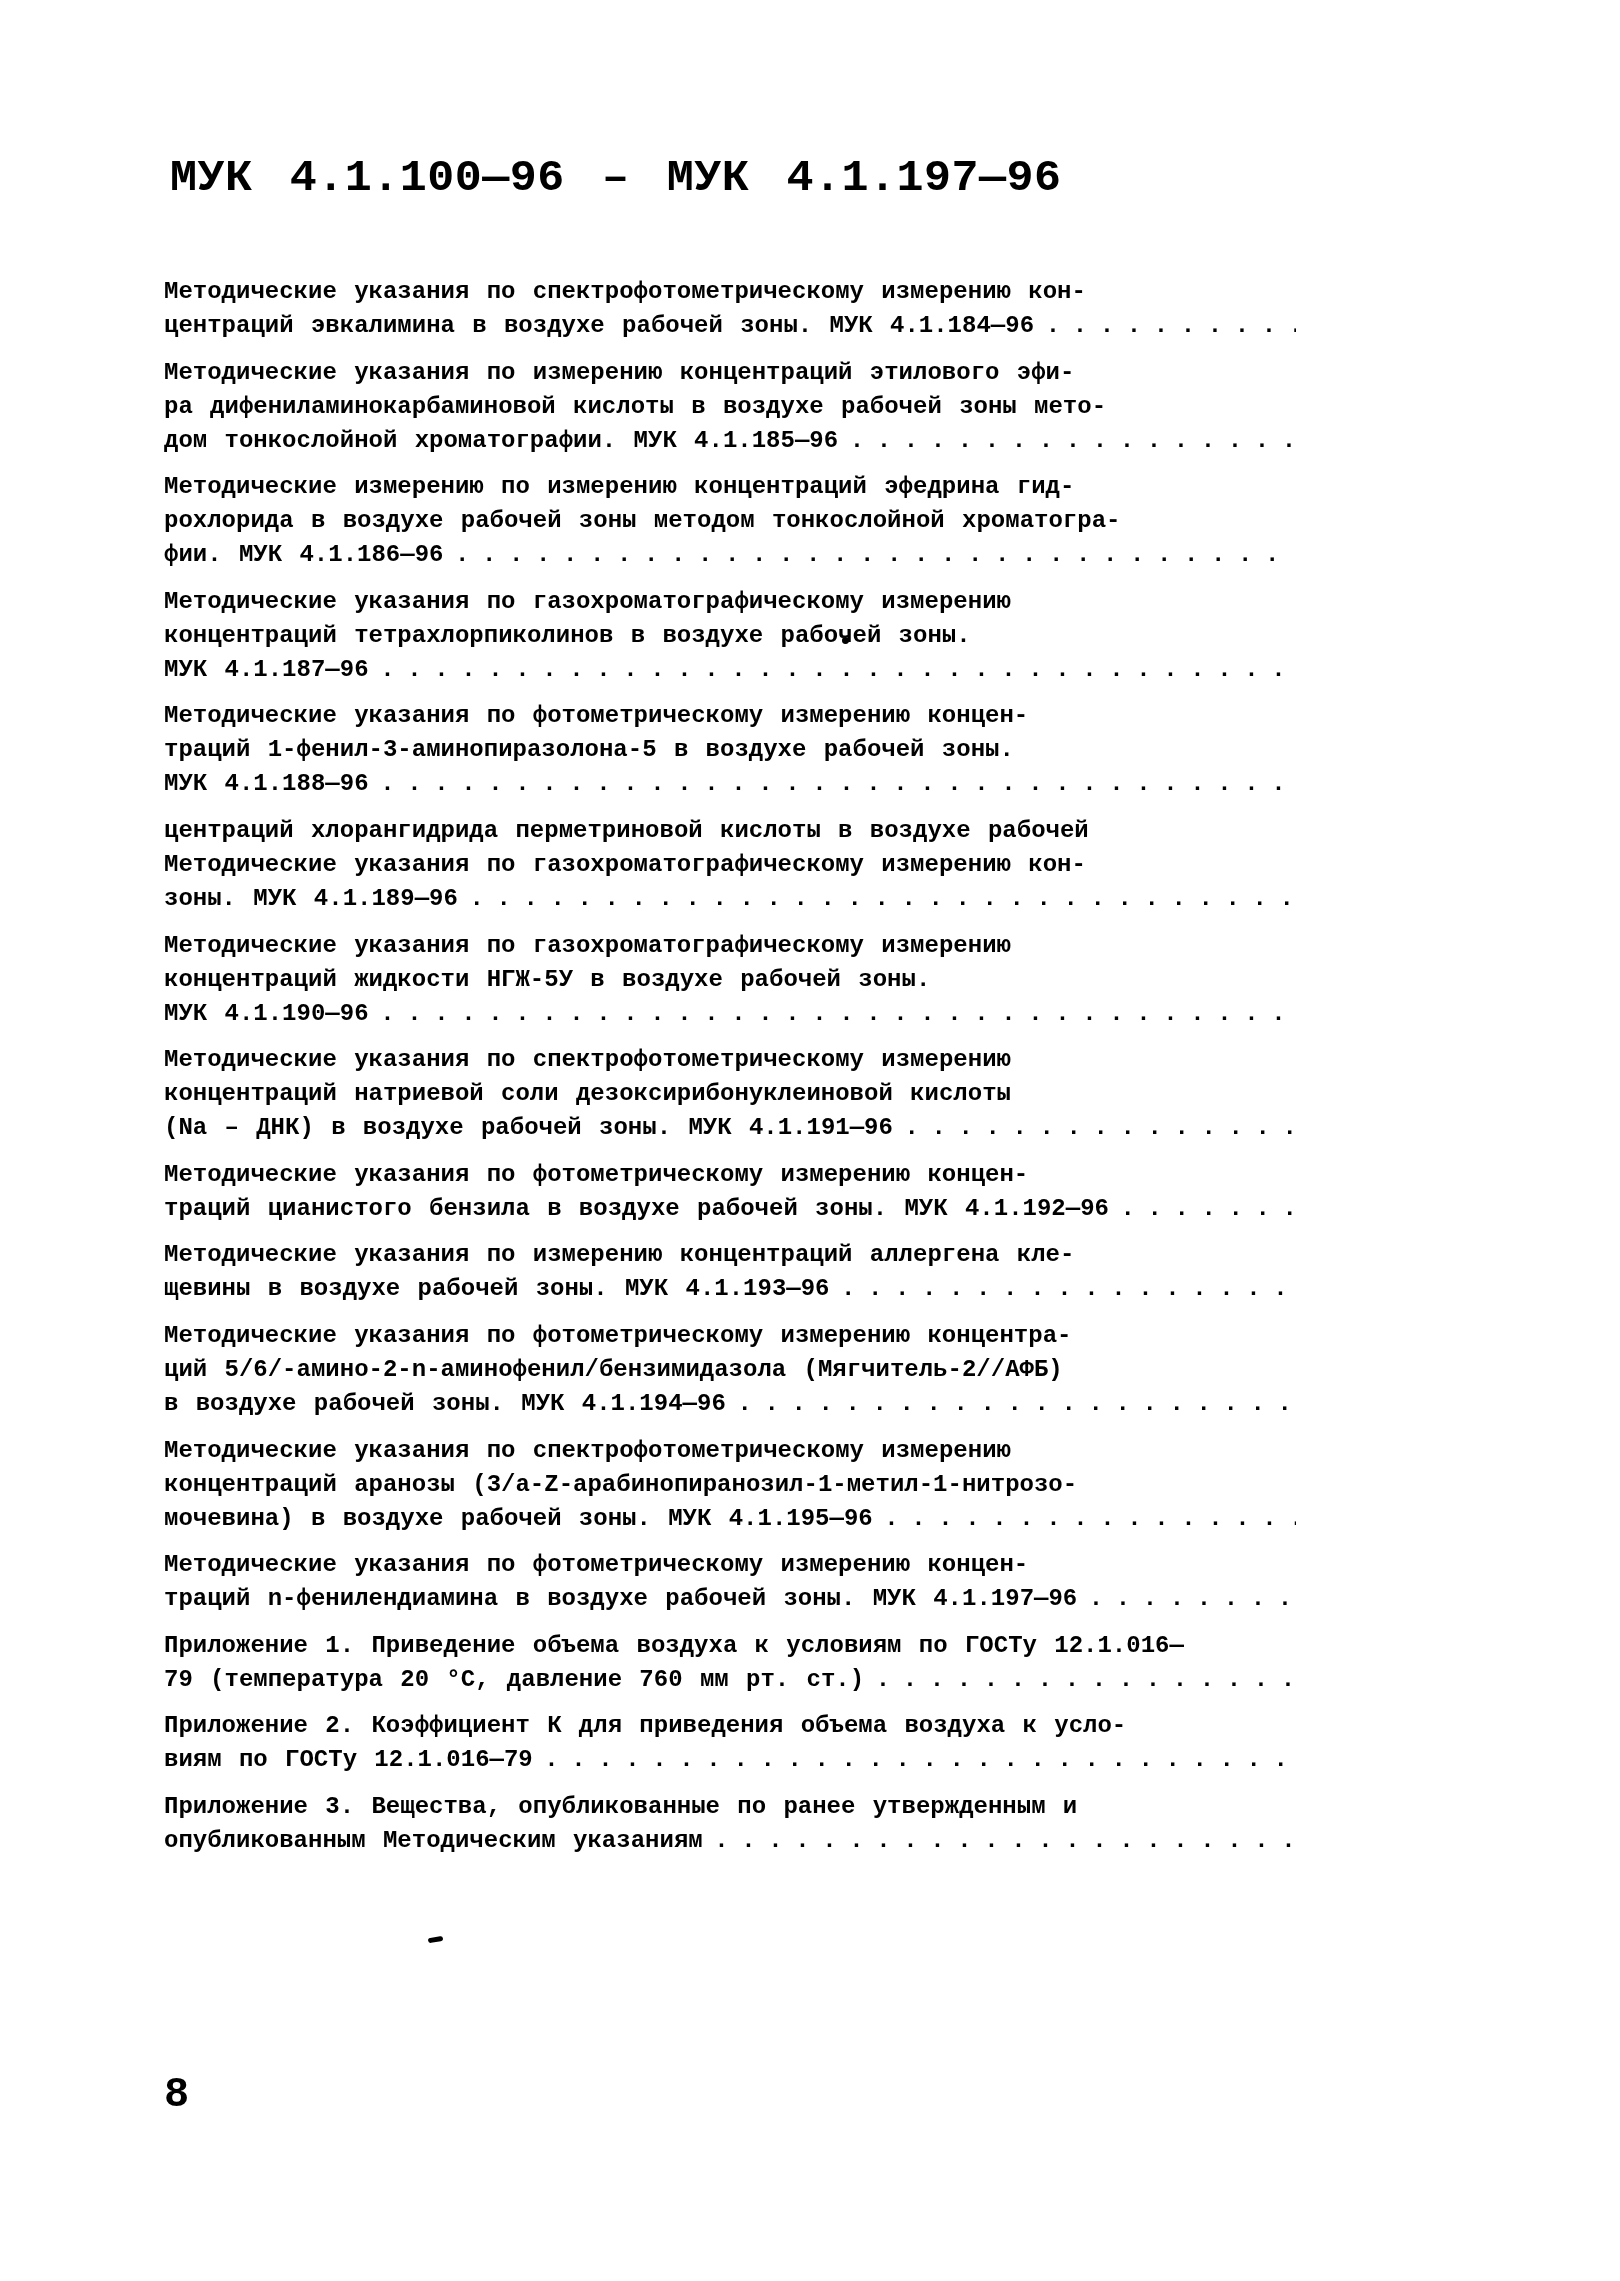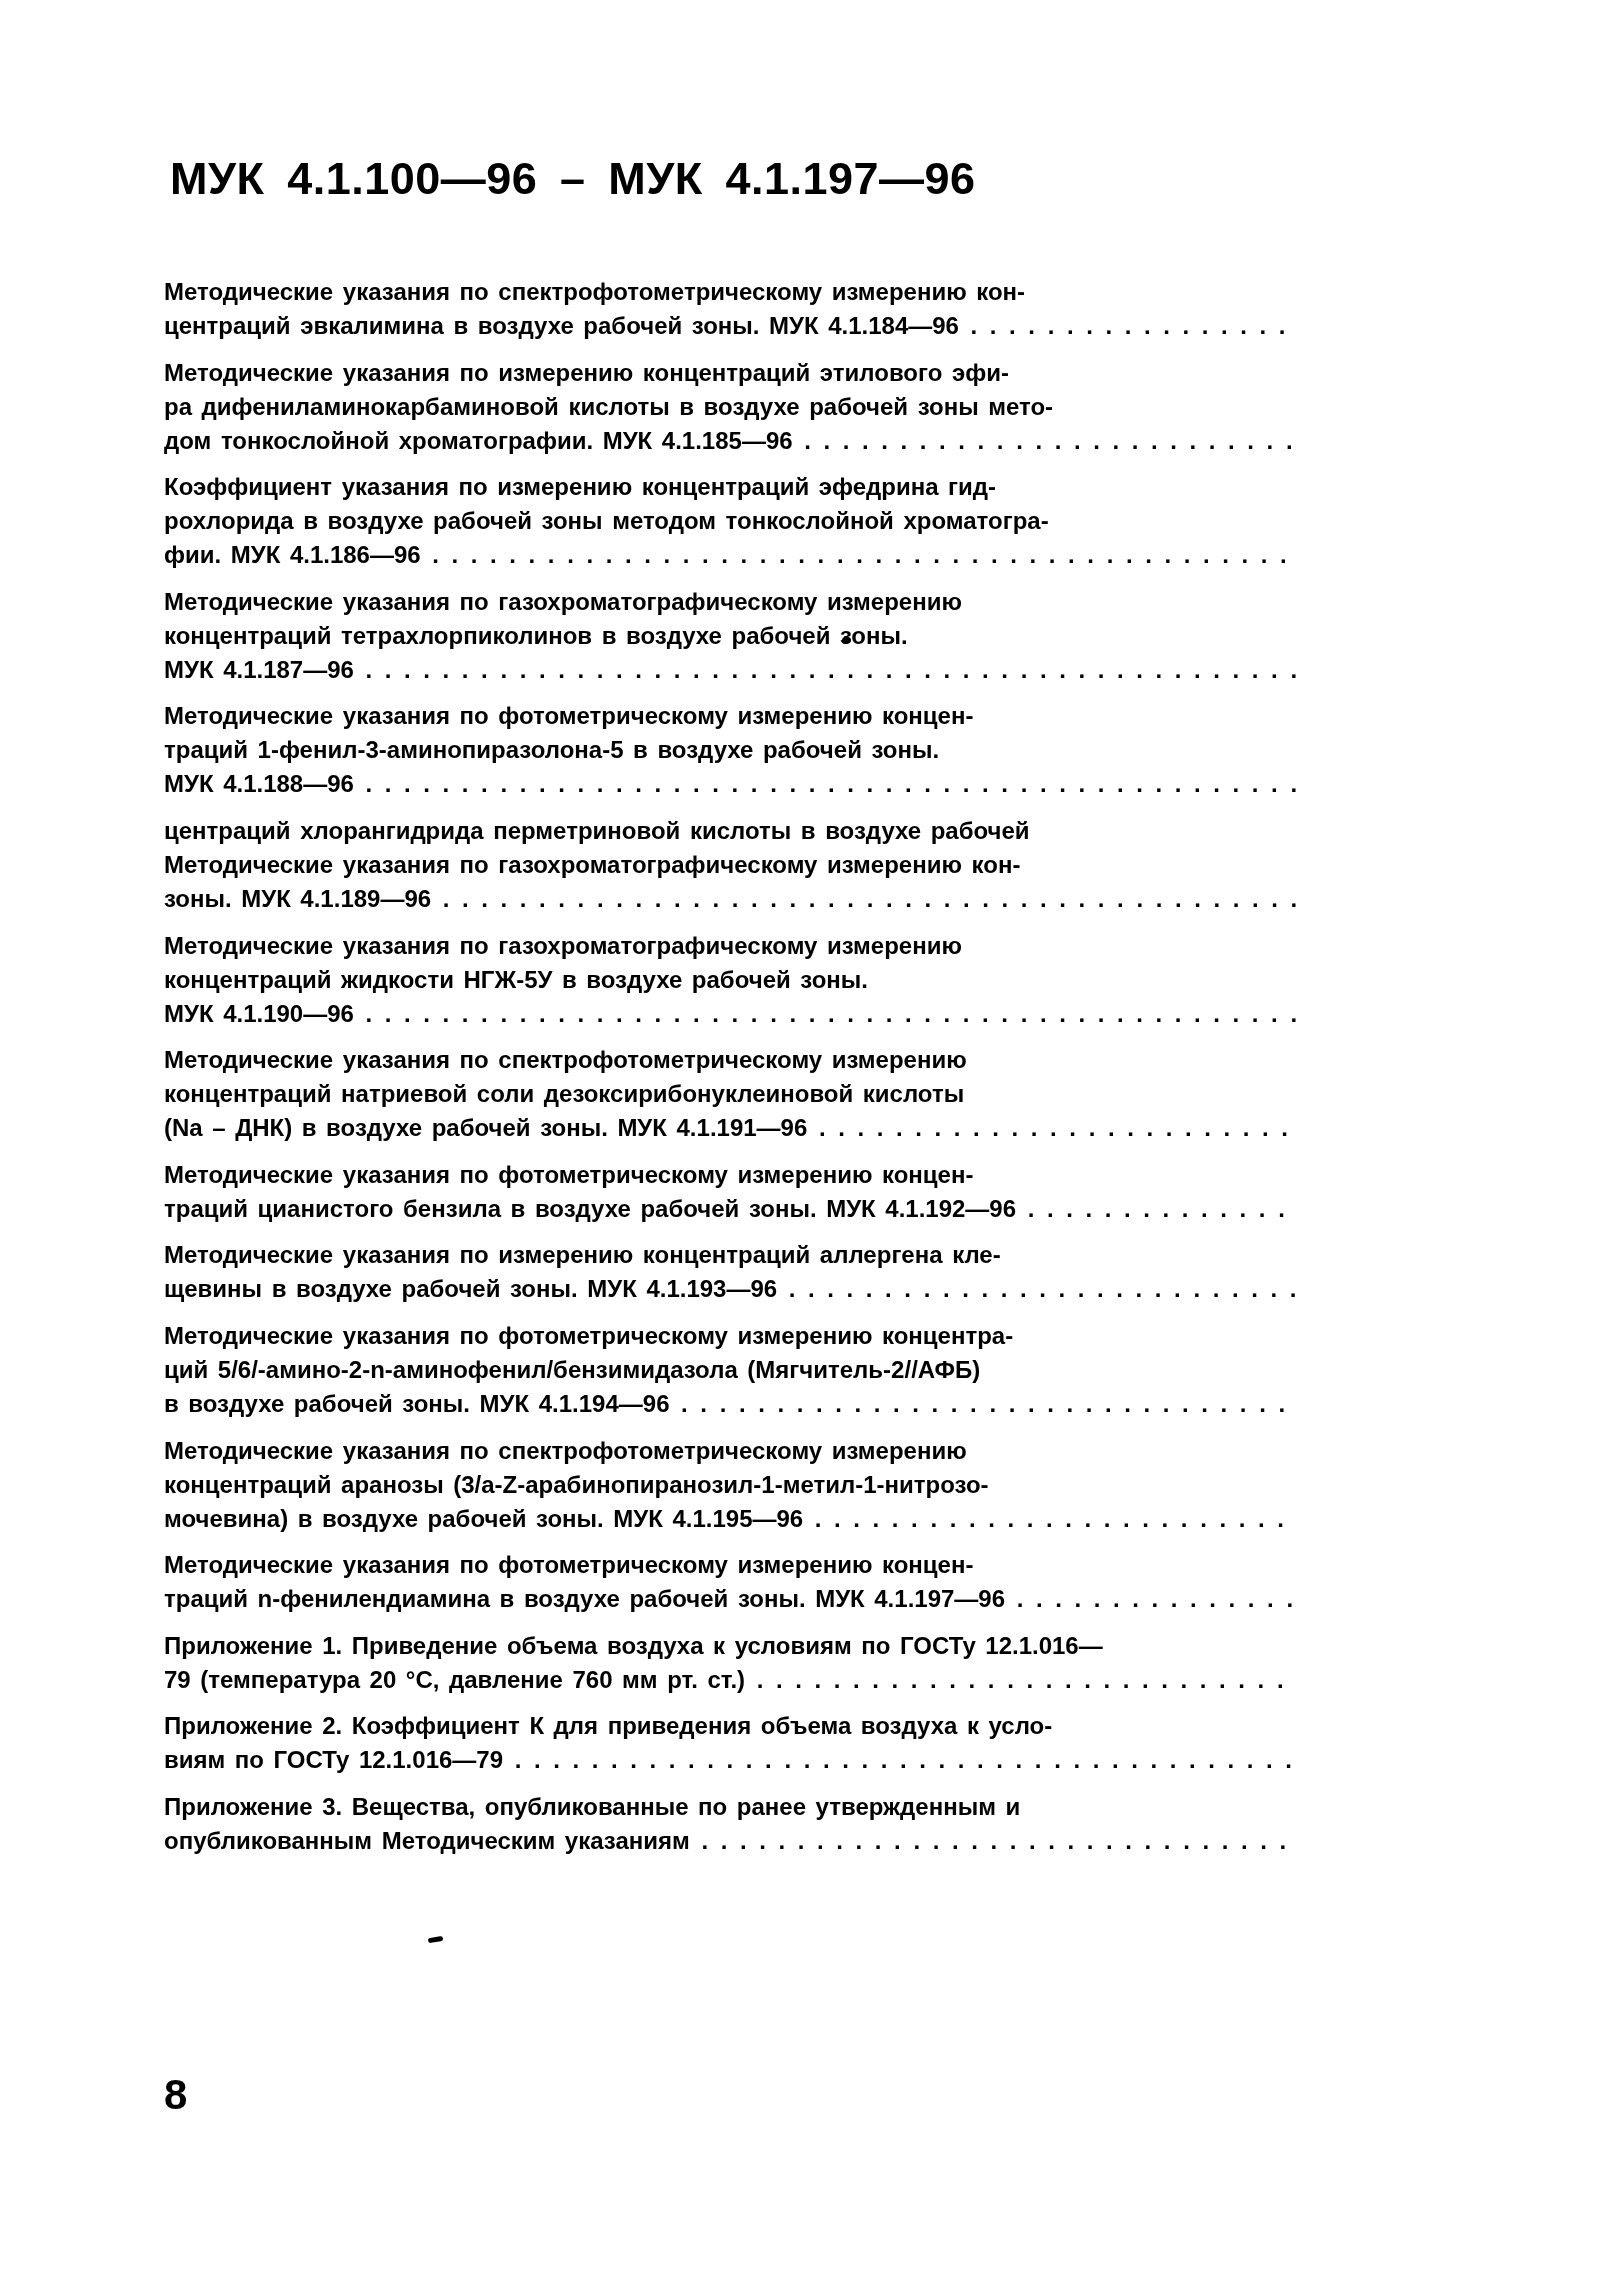--- a/index.html
+++ b/index.html
@@ -7,21 +7,21 @@
     margin: 0;
     padding: 0;
     background: #ffffff;
   }
   .sheet {
     position: relative;
     width: 1296px;
     height: 2282px;
     background: #ffffff;
     color: #000000;
-    font-family: Liberation Sans, sans-serif;
+    font-family: Liberation Mono, monospace;
     font-weight: bold;
     overflow: hidden;
   }
   .header {
     position: absolute;
     left: 170px;
     top: 153px;
     margin: 0;
     font-size: 45px;
     font-weight: bold;
@@ -117,21 +117,21 @@
       <div class="entry">
         <div class="line">Методические указания по измерению концентраций этилового эфи-</div>
         <div class="line">ра дифениламинокарбаминовой кислоты в воздухе рабочей зоны мето-</div>
         <div class="line last">
           <span class="text">дом тонкослойной хроматографии. МУК 4.1.185—96</span>
           <span class="dots"></span>
           <span class="page-col">369</span>
         </div>
       </div>
       <div class="entry">
-        <div class="line">Коэффициент указания по измерению концентраций эфедрина гид-</div>
+        <div class="line">Методические измерению по измерению концентраций эфедрина гид-</div>
         <div class="line">рохлорида в воздухе рабочей зоны методом тонкослойной хроматогра-</div>
         <div class="line last">
           <span class="text">фии. МУК 4.1.186—96</span>
           <span class="dots"></span>
           <span class="page-col">373</span>
         </div>
       </div>
       <div class="entry">
         <div class="line">Методические указания по газохроматографическому измерению</div>
         <div class="line">концентраций тетрахлорпиколинов в воздухе рабочей зоны.</div>

